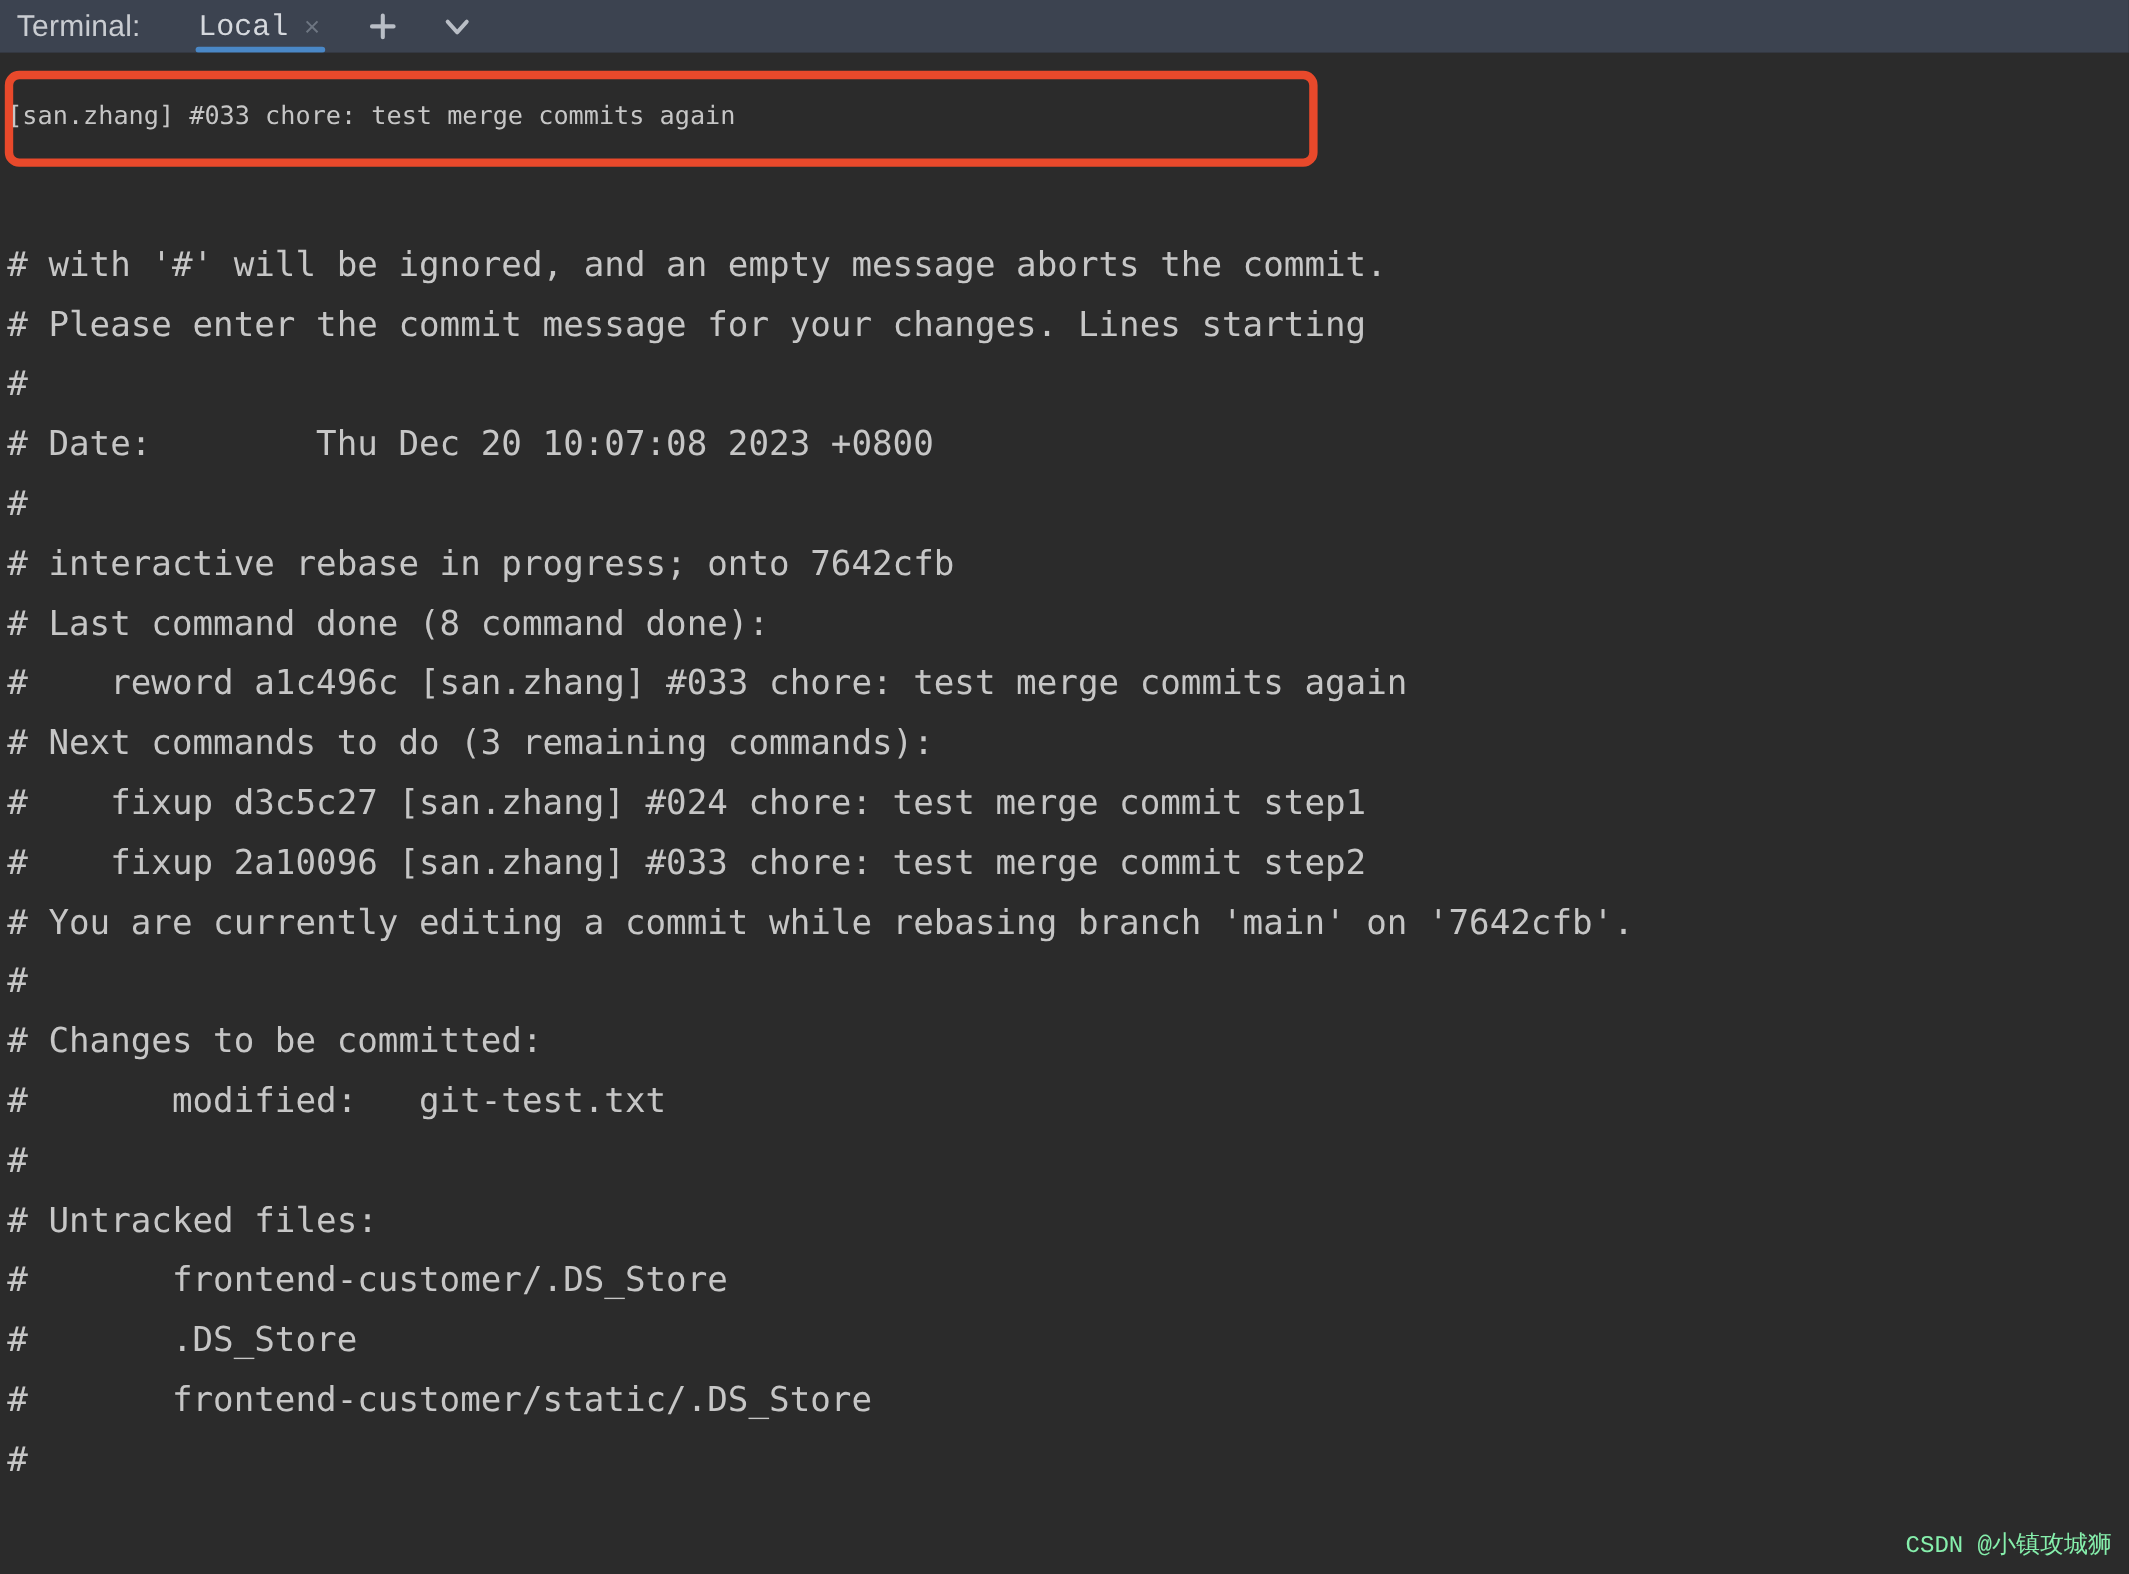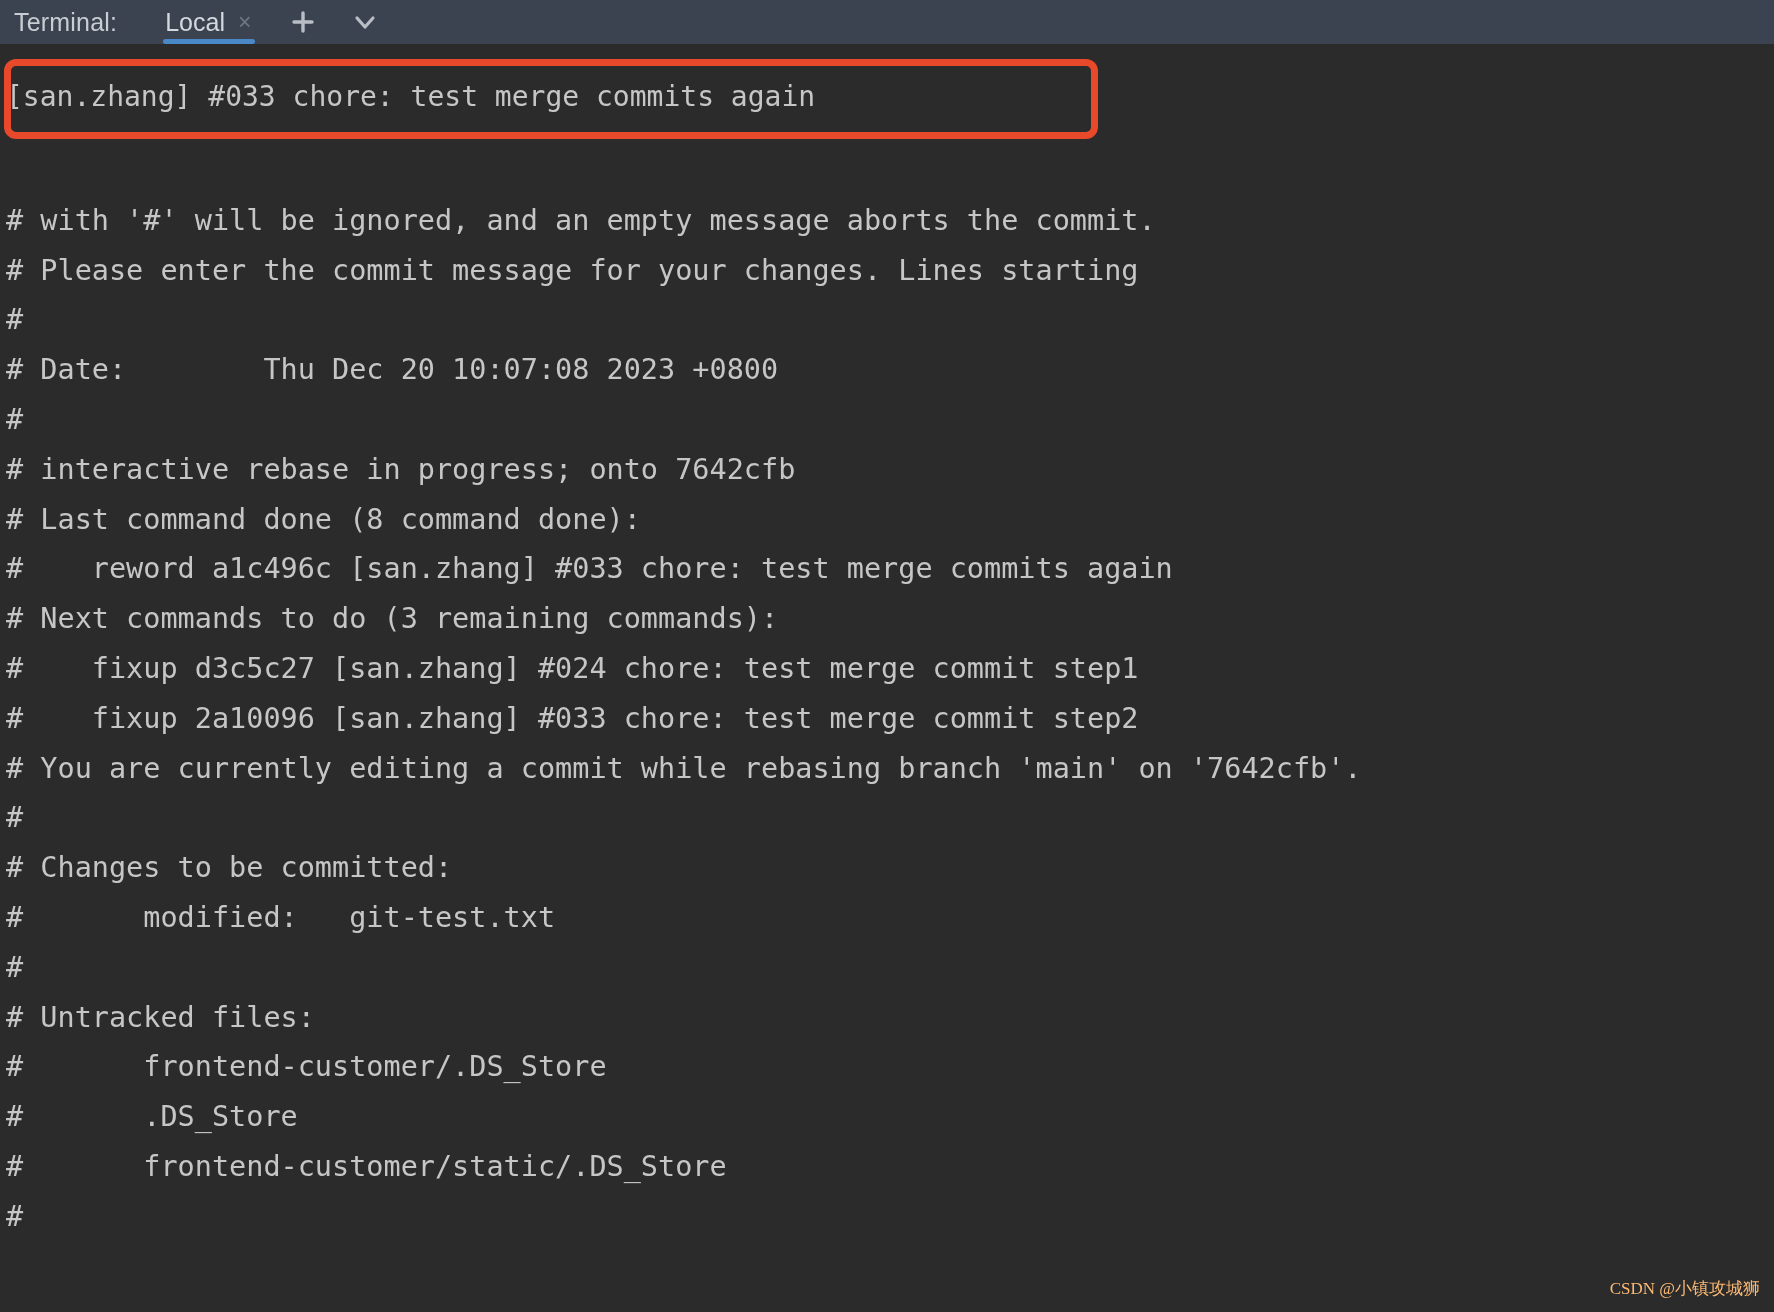--- a/index.html
+++ b/index.html
@@ -37,21 +37,21 @@
     position: relative;
     display: flex;
     align-items: center;
     height: 44px;
     margin-left: 30px;
     padding: 0 10px 0 8px;
     box-sizing: border-box;
   }
   .tab-label {
     color: #d5d8dd;
-    font-family: Liberation Sans, sans-serif;
+    font-family: Liberation Mono, monospace;
     font-size: 25px;
     white-space: nowrap;
   }
   .tab-close {
     color: #6e7682;
     font-family: "Liberation Sans", sans-serif;
     font-size: 23px;
     margin-left: 13px;
     line-height: 1;
   }
@@ -111,32 +111,32 @@
   .first-line-wrap {
     position: relative;
     height: 96px;
   }
   .first-line {
     position: absolute;
     left: 6px;
     top: 22px;
     color: #c6c6c6;
     font-family: "DejaVu Sans Mono", "Liberation Mono", monospace;
-    font-size: 28px;
+    font-size: 21px;
     line-height: 49.8px;
     white-space: pre;
   }
 
   .watermark {
     position: absolute;
     right: 14px;
     bottom: 12px;
-    color: #fdba74;
-    font-family: Liberation Serif, serif;
-    font-size: 17px;
+    color: #86efac;
+    font-family: Liberation Mono, monospace;
+    font-size: 20px;
     white-space: nowrap;
   }
 </style>
 </head>
 <body>
 
 <div class="tool-header">
   <span class="tool-title">Terminal:</span>
 
   <div class="tab">

